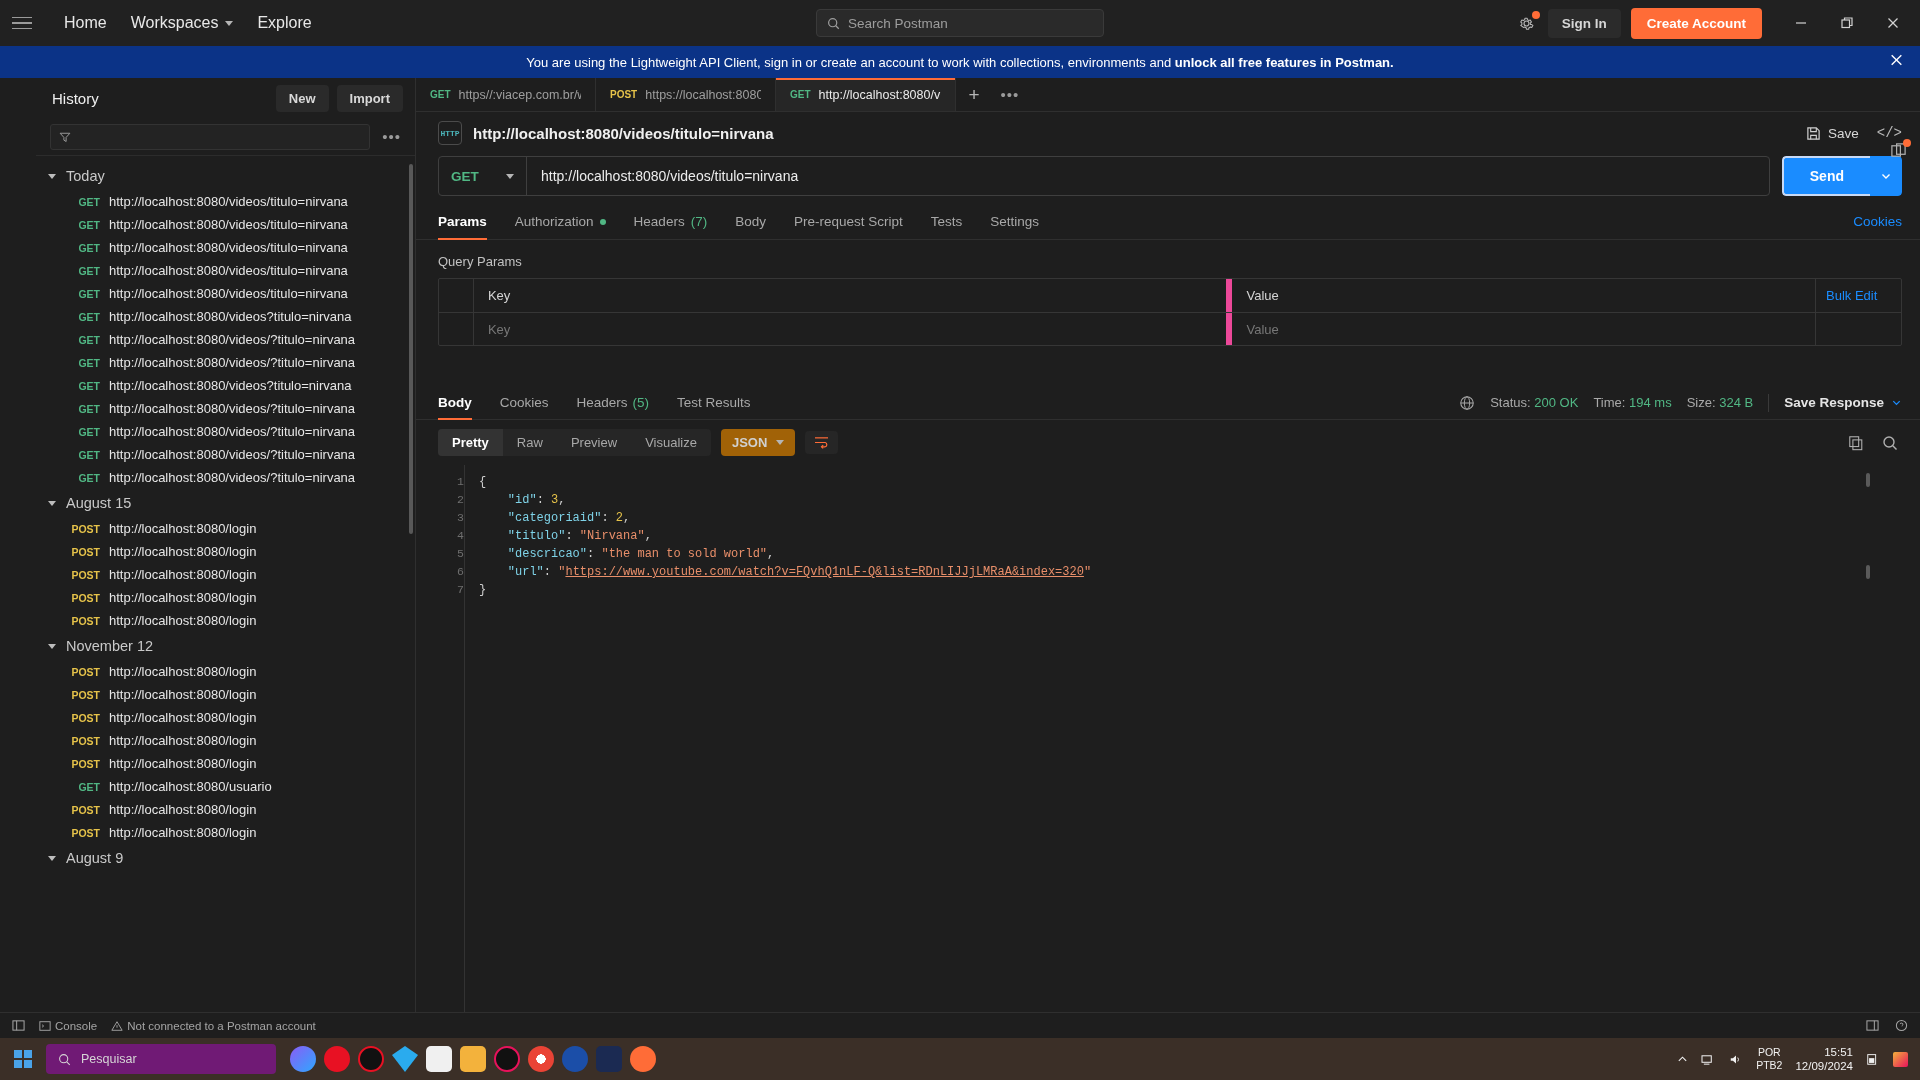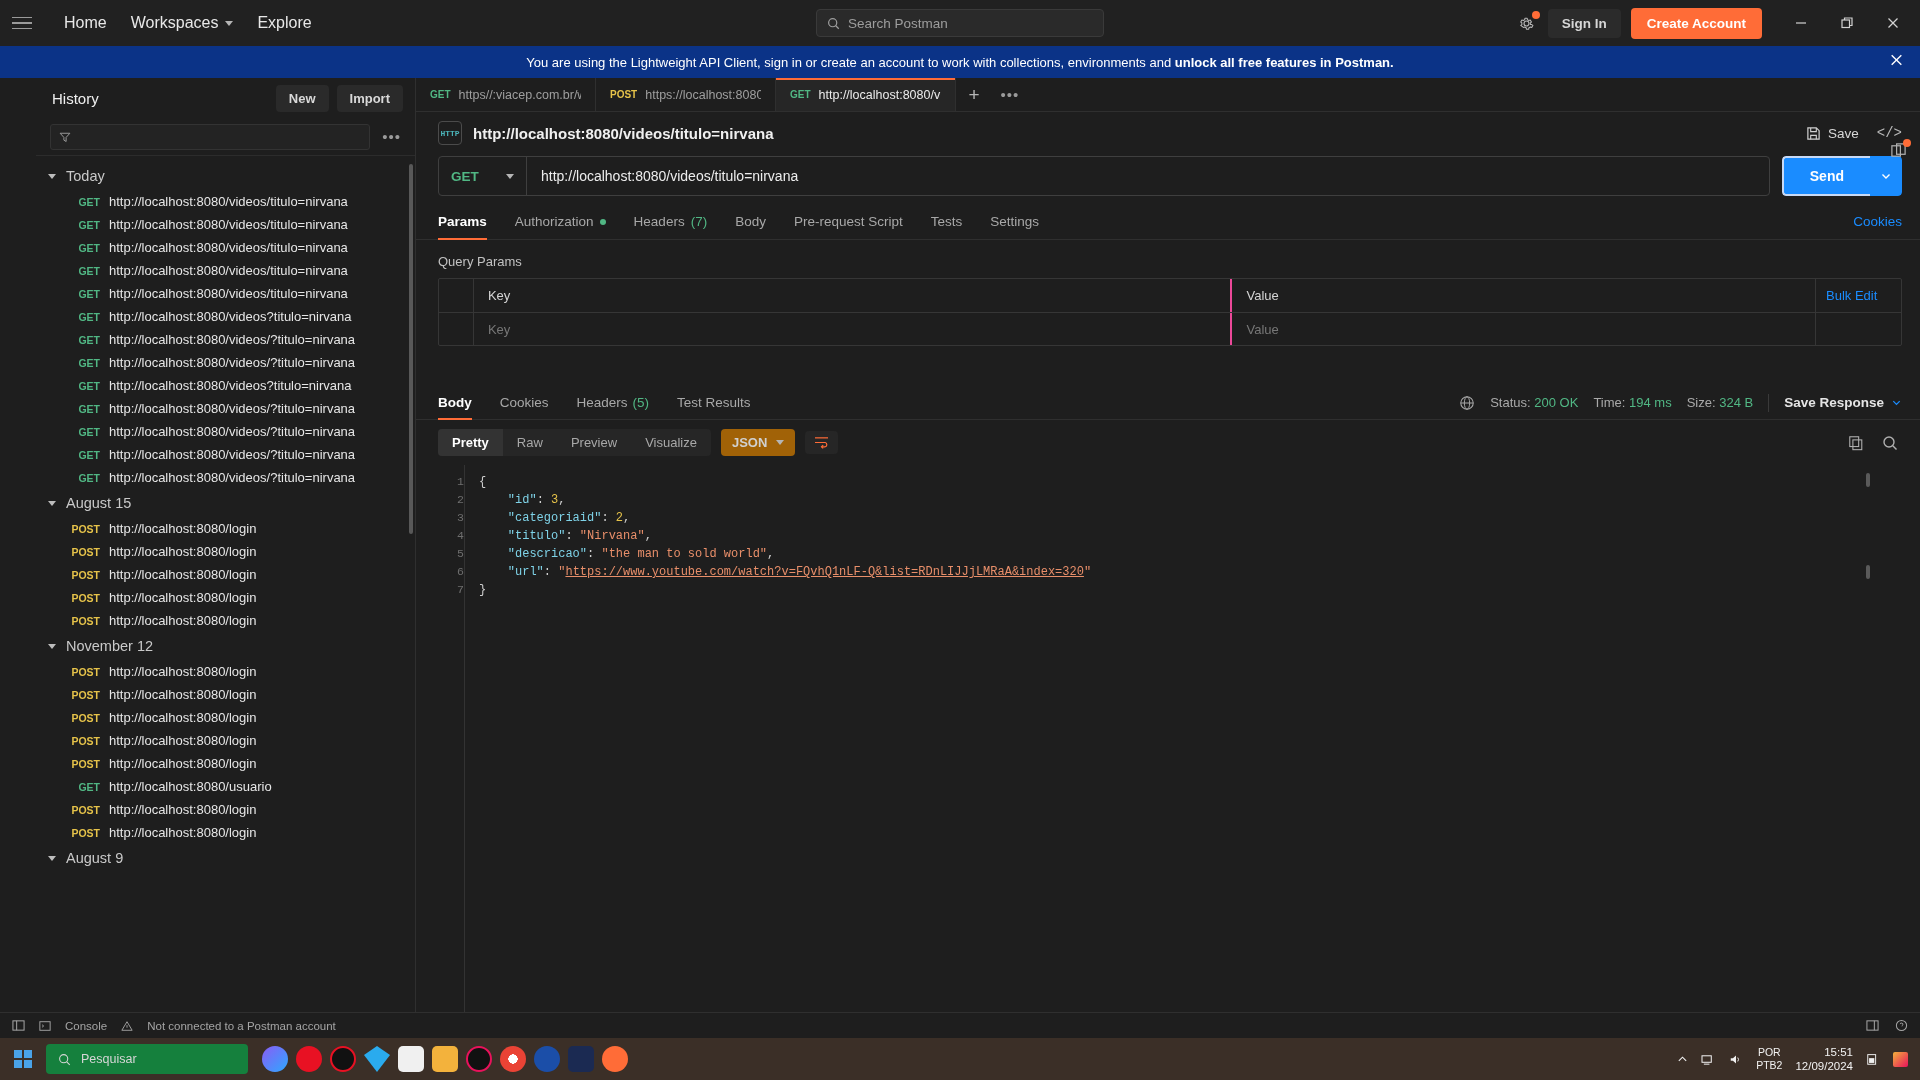--- a/index.html
+++ b/index.html
@@ -133,21 +133,21 @@
   .rqt .cnt { color: #51b784; }
   .greendot { width: 6px; height: 6px; border-radius: 50%; background: #51b784; display: inline-block; }
   .cookies-link { margin-left: auto; color: #1a8cff; font-size: 13.5px; cursor: pointer; }
 
   
   .qp-label { padding: 14px 0 9px 22px; font-size: 13px; color: #c2c2c2; }
   .qptable { margin: 0 18px 0 22px; border: 1px solid #363636; border-radius: 2px; }
   .qprow { display: flex; height: 33px; align-items: stretch; }
   .qprow + .qprow { border-top: 1px solid #363636; }
   .qpchk { width: 35px; border-right: 1px solid #363636; }
-  .qpkey { flex: 1 1 52%; border-right: 2px solid #ec4899; display: flex; align-items: center; padding-left: 14px; font-size: 13px; }
+  .qpkey { flex: 1 1 52%; border-right: 6px solid #ec4899; display: flex; align-items: center; padding-left: 14px; font-size: 13px; }
   .qpval { flex: 1 1 40%; border-right: 1px solid #363636; display: flex; align-items: center; padding-left: 14px; font-size: 13px; }
   .qpbulk { flex: 0 0 85px; display: flex; align-items: center; padding-left: 10px; font-size: 13px; }
   .hdr { color: #d5d5d5; }
   .phtxt { color: #777; }
   .bulktxt { color: #1a8cff; cursor: pointer; }
 
   
   .respsec { flex: 1 1 auto; display: flex; flex-direction: column; min-height: 0; margin-top: 40px; }
   .resptabs { display: flex; align-items: center; padding: 0 18px 0 22px; height: 34px; border-bottom: 1px solid #2f2f2f; position: relative; }
   .rst { font-size: 13.5px; color: #a8a8a8; padding: 0 14px; height: 100%; display: flex; align-items: center; gap: 5px; cursor: pointer; position: relative; }
@@ -178,27 +178,27 @@
   .k { color: #7fd3e8; }
   .n { color: #e6c34a; }
   .s { color: #e98f6a; }
   .p { color: #cfcfcf; }
   .lnk { color: #e98f6a; text-decoration: underline; }
   .code-scroll-a { position: absolute; right: 50px; top: 8px; width: 4px; height: 14px; background: #5a5a5a; border-radius: 2px;}
   .code-scroll-b { position: absolute; right: 50px; top: 100px; width: 4px; height: 14px; background: #5a5a5a; border-radius: 2px;}
 
   
   .statusbar { flex: 0 0 26px; height: 26px; background: #1e1e1e; border-top: 1px solid #2f2f2f; display: flex; align-items: center; padding: 0 12px; gap: 14px; }
-  .sbitem { display: flex; gap: 14px; font-size: 11.5px; color: #a4a4a4; cursor: pointer; }
+  .sbitem { display: flex; gap: 4px; font-size: 11.5px; color: #a4a4a4; cursor: pointer; }
   .sbright { margin-left: auto; display: flex; align-items: center; gap: 16px; }
 
   
   .taskbar { flex: 0 0 42px; height: 42px; background: #3b2f27; display: flex; align-items: center; position: relative; }
   .startbtn { width: 46px; display: flex; align-items: center; justify-content: center; cursor: pointer; }
-  .tsearch { width: 202px; height: 30px; background: #15803d; border-radius: 4px; display: flex; align-items: center; gap: 10px; padding: 0 12px; cursor: text; }
+  .tsearch { width: 230px; height: 30px; background: #701a75; border-radius: 4px; display: flex; align-items: center; gap: 10px; padding: 0 12px; cursor: text; }
   .tsearch span { color: #d6d6d6; font-size: 12.5px; }
   .tbicons { display: flex; align-items: center; gap: 8px; margin-left: 14px; }
   .tbi { width: 26px; height: 26px; border-radius: 5px; position: relative; cursor: pointer; }
   .tbi.sel { background: rgba(255,255,255,0.13); }
   .trayright { margin-left: auto; display: flex; align-items: center; gap: 13px; padding-right: 12px; }
   .traytxt { font-size: 10.5px; color: #f2f2f2; line-height: 13px; text-align: center; cursor: pointer; }
   .clock { font-size: 11.5px; color: #f2f2f2; line-height: 14px; text-align: right; cursor: pointer; }
 </style>
 </head>
 <body>

